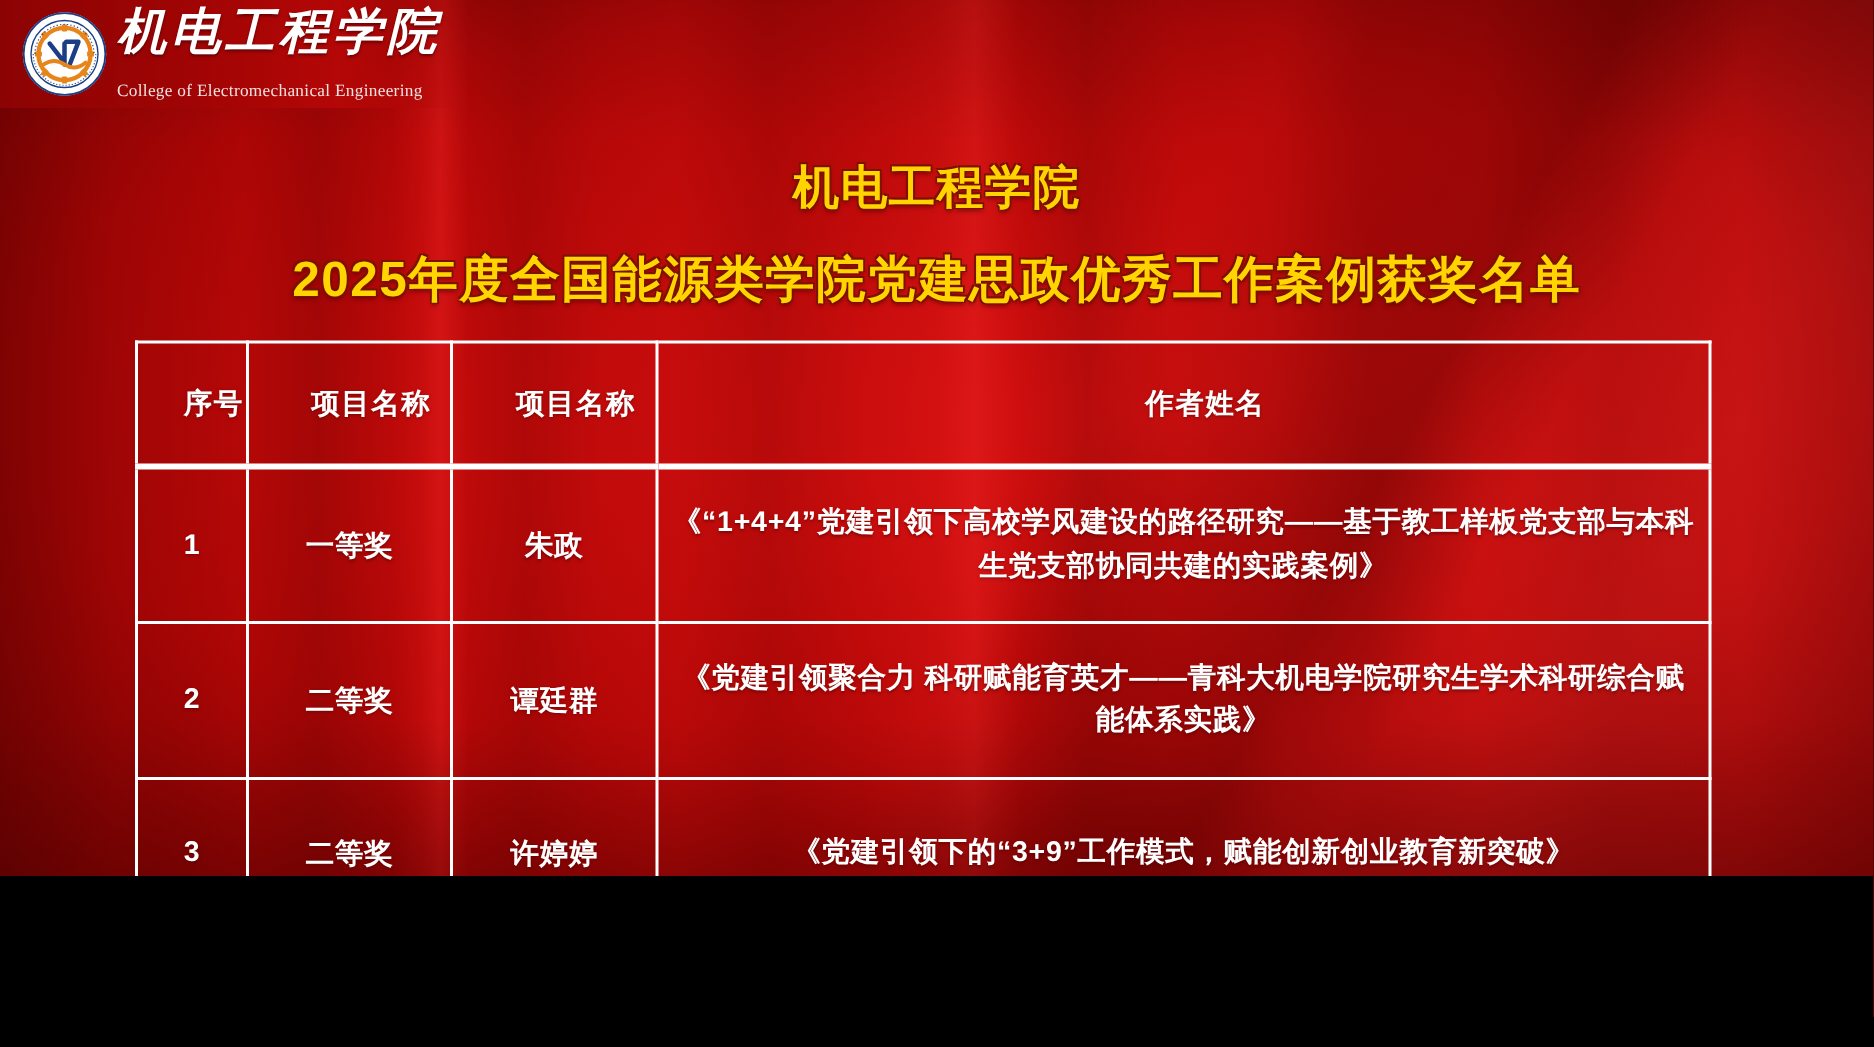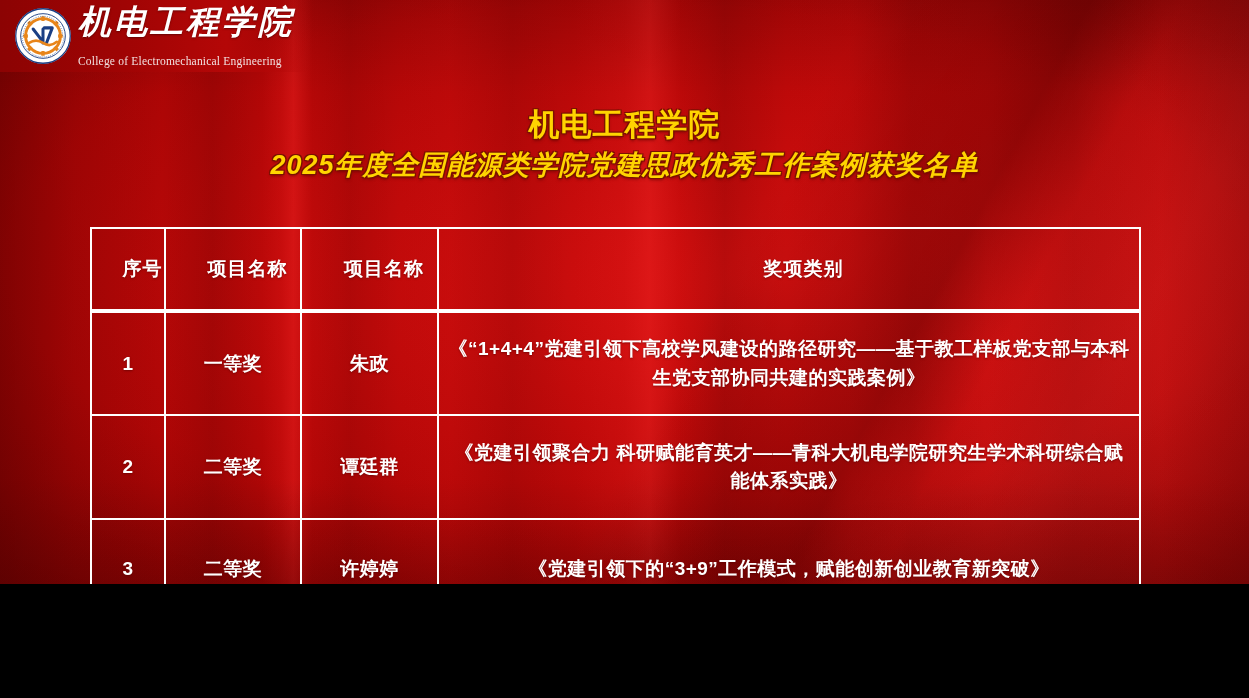--- a/index.html
+++ b/index.html
@@ -109,21 +109,21 @@
     letter-spacing: 1px;
     line-height: 1.22;
     text-shadow:
       -1.2px -1.2px 0 #7a1200,
        1.2px -1.2px 0 #7a1200,
       -1.2px  1.2px 0 #7a1200,
        1.2px  1.2px 0 #7a1200,
        0 2px 3px rgba(90,0,0,0.65);
   }
   .title-1 { font-size: 31px; }
-  .title-2 { font-size: 27px; margin-top: 5px; font-style: italic; }
+  .title-2 { font-size: 33px; margin-top: 22px; }
 
   
   .tbl-wrap {
     position: absolute;
     left: 90px;
     top: 227px;
     width: 1051px;
   }
   table.award-table {
     width: 100%;
@@ -226,21 +226,21 @@
         <col class="col-no">
           <col class="col-award">
           <col class="col-name">
           <col class="col-proj">
       </colgroup>
       <thead>
         <tr>
           <th>序号</th>
           <th>项目名称</th>
           <th>项目名称</th>
-          <th>奖项类别</th>
+          <th>作者姓名</th>
         </tr>
       </thead>
       <tbody>
         <tr class="row-tall">
           <td class="cell-no">1</td>
           <td>一等奖</td>
           <td>朱政</td>
           <td class="cell-proj">《“1+4+4”党建引领下高校学风建设的路径研究——基于教工样板党支部与本科生党支部协同共建的实践案例》</td>
         </tr>
         <tr class="row-tall">

